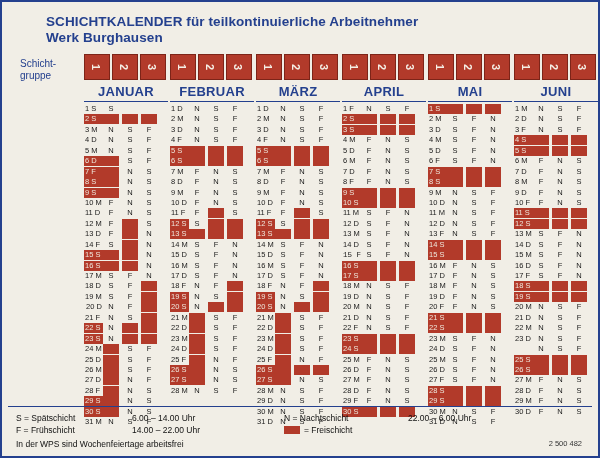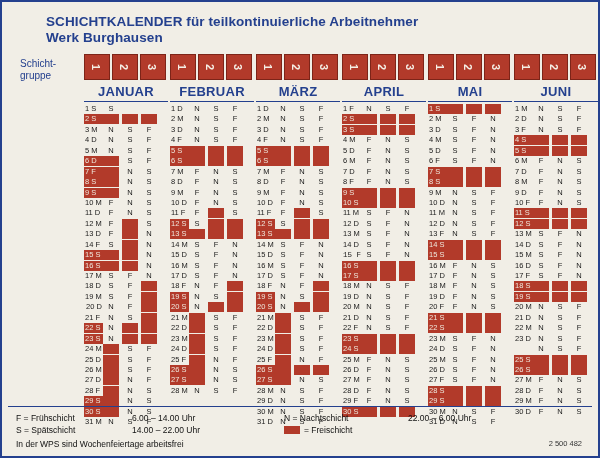--- a/index.html
+++ b/index.html
@@ -1304,22 +1304,22 @@
             <div class="dcell c1"></div>
             <div class="dcell c2"></div>
           </div>
         </div>
       </div>
     </div>
 
   <div class="footrule"></div>
   <div class="footer">
     <div class="fcol1">
+      <div>S = Spätschicht</div>
       <div>F = Frühschicht</div>
-      <div>S = Spätschicht</div>
     </div>
     <div class="fcol2">
       <div>6.00 – 14.00 Uhr</div>
       <div>14.00 – 22.00 Uhr</div>
     </div>
     <div class="fcol3">
       <div>N = Nachtschicht</div>
       <div style="display:flex;align-items:center;gap:4px;">
         <span style="display:inline-block;width:16px;height:8px;background:#b23a2a;"></span>
         <span>= Freischicht</span>

